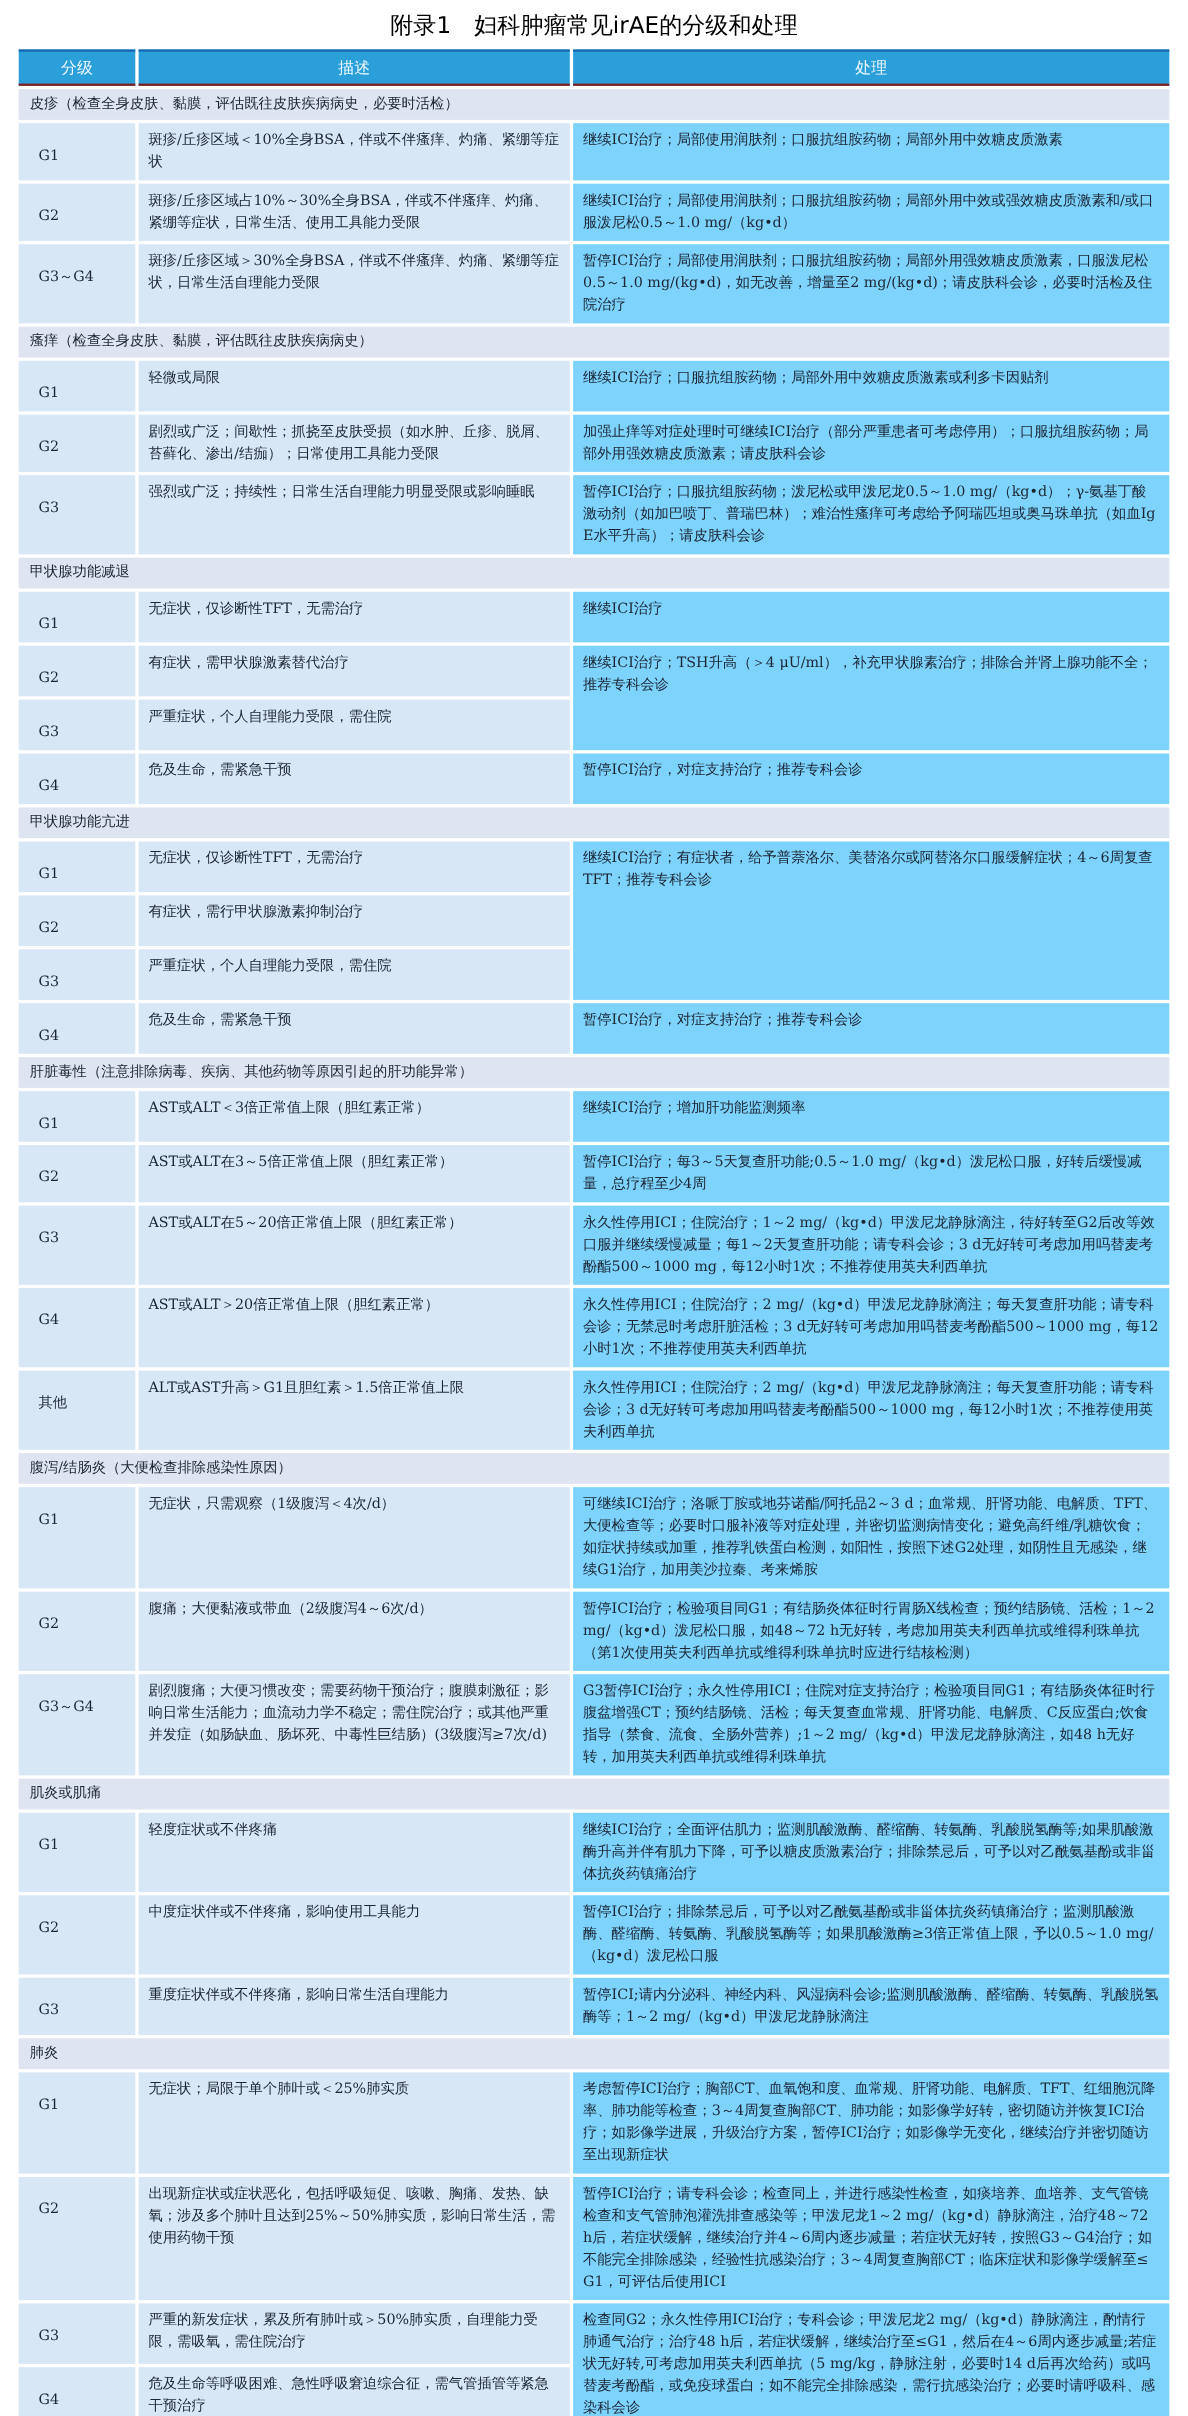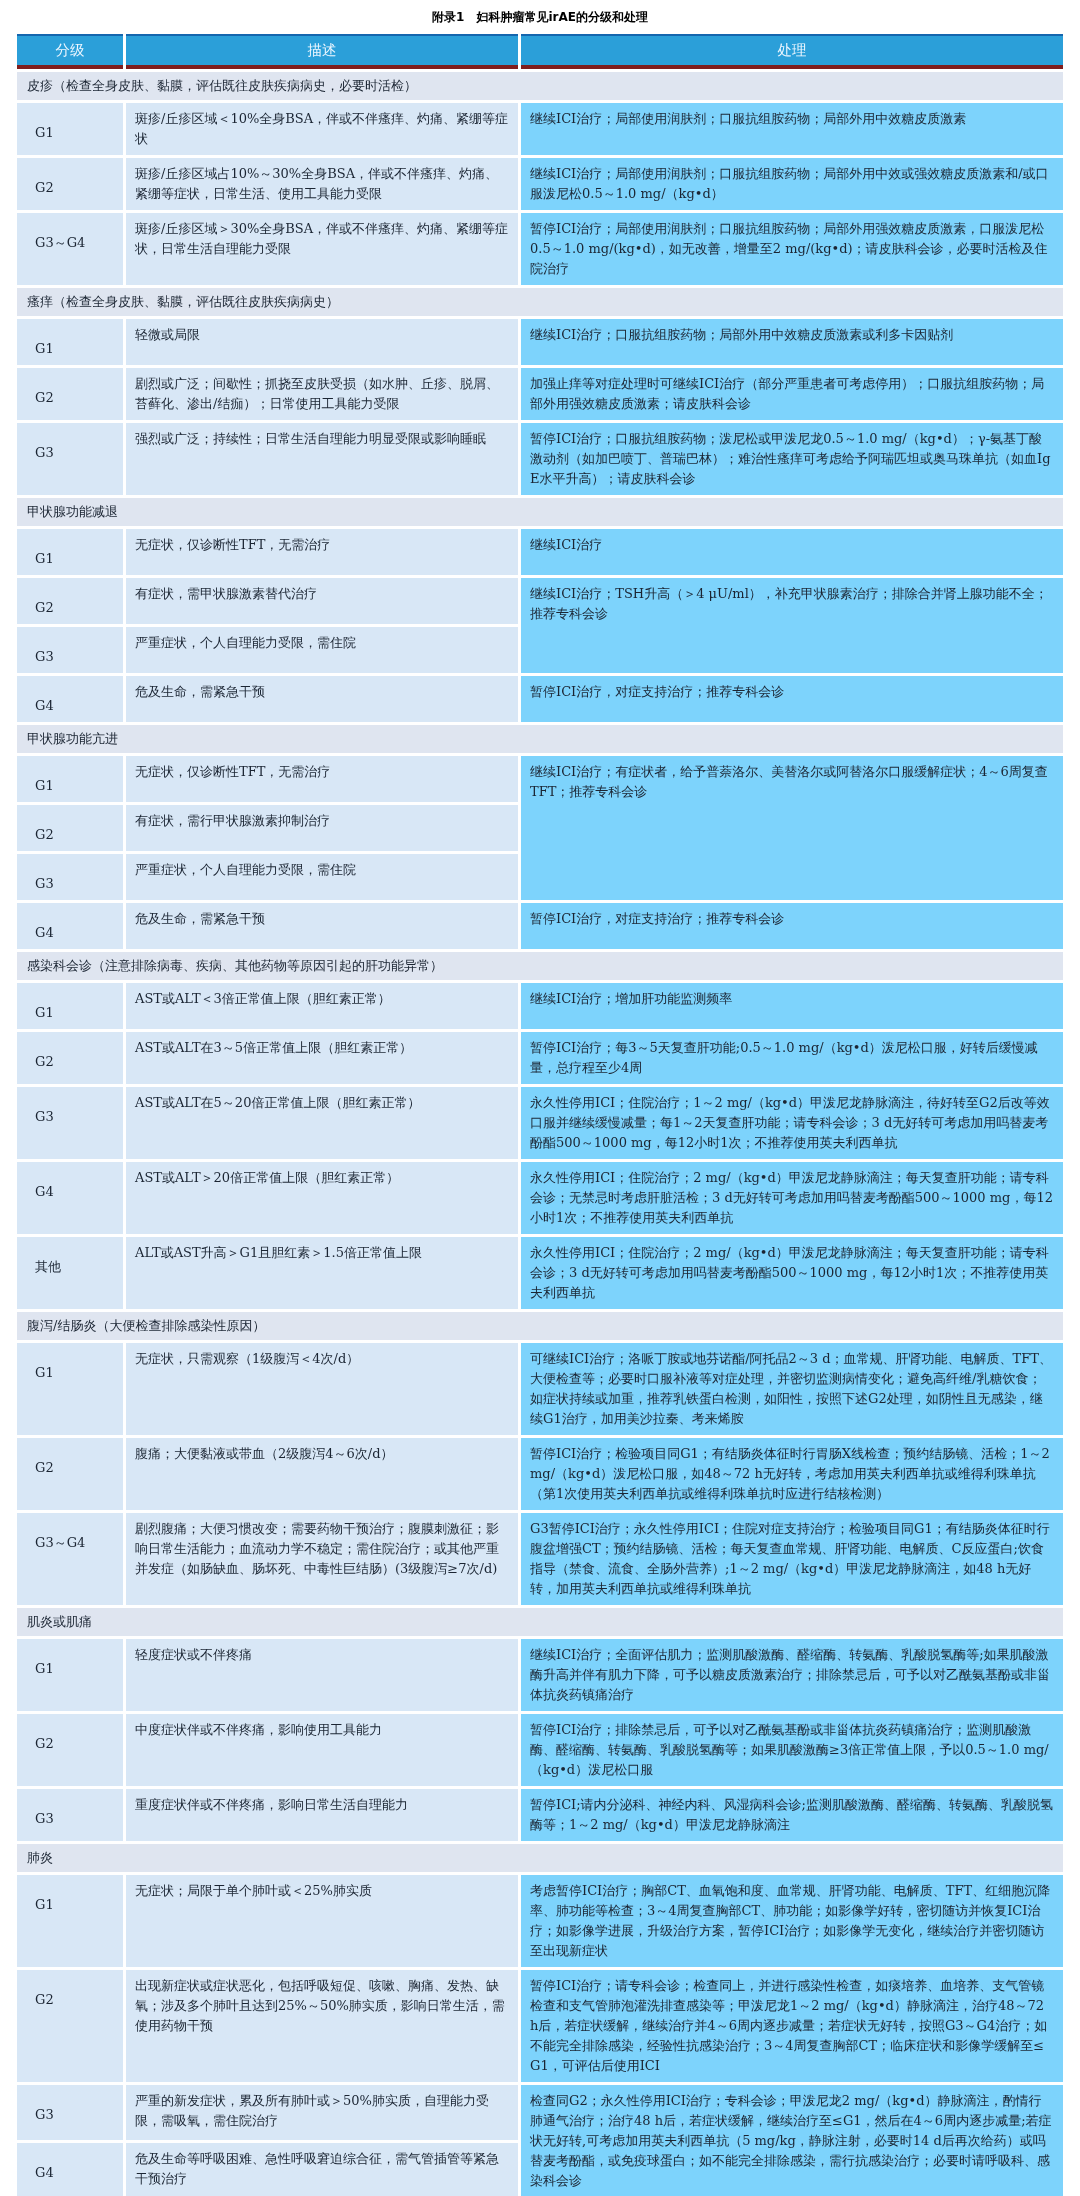--- a/index.html
+++ b/index.html
@@ -1,32 +1,32 @@
 <!DOCTYPE html>
 <html><head>
 <meta charset="utf-8">
 <style>
   html,body{margin:0;padding:0;background:#ffffff;}
   body{width:1080px;font-family:"DejaVu Serif","Liberation Serif",serif;color:#1b2533;}
   .title{
     font-family:"DejaVu Sans","Liberation Sans",sans-serif;
-    font-weight:bold;font-size:12px;text-align:center;
+    font-weight:normal;font-size:21px;text-align:center;
     padding:9px 0 5px;color:#000;
   }
   table{
     border-collapse:separate;border-spacing:3px;
     width:1052px;margin:0 auto;table-layout:fixed;
   }
   col.c-grade{width:106px;}
   col.c-desc{width:392px;}
   col.c-mgmt{width:542px;}
   th{
     background:#2b9fd9;color:#eef7ff;font-weight:normal;
     font-size:14.5px;padding:5px 4px;text-align:center;
-    border-top:2px solid #1566ae;border-bottom:4px solid #7f1d1d;
+    border-top:2px solid #1566ae;border-bottom:2px solid #7f1d1d;
   }
   td{font-size:13px;line-height:20px;vertical-align:top;word-break:break-all;}
   tr.section-row td{background:#dfe5f0;padding:4px 10px;}
   td.grade{background:#d8e7f6;padding:20px 4px 6px 18px;}
   td.desc{background:#d8e7f6;padding:6px 9px;}
   td.mgmt{background:#7dd3fc;padding:6px 9px;}
   .note{
     font-size:13px;line-height:21px;color:#111;
     margin:9px 22px 14px;text-indent:2.4em;word-break:break-all;text-align:right;
   }
@@ -123,21 +123,21 @@
       <tr>
         <td class="grade">G3</td>
         <td class="desc">严重症状，个人自理能力受限，需住院</td>
       </tr>
       <tr>
         <td class="grade">G4</td>
         <td class="desc">危及生命，需紧急干预</td>
         <td class="mgmt">暂停ICI治疗，对症支持治疗；推荐专科会诊</td>
       </tr>
       <tr class="section-row">
-        <td colspan="3">感染科会诊（注意排除病毒、疾病、其他药物等原因引起的肝功能异常）</td>
+        <td colspan="3">肝脏毒性（注意排除病毒、疾病、其他药物等原因引起的肝功能异常）</td>
       </tr>
       <tr>
         <td class="grade">G1</td>
         <td class="desc">AST或ALT＜3倍正常值上限（胆红素正常）</td>
         <td class="mgmt">继续ICI治疗；增加肝功能监测频率</td>
       </tr>
       <tr>
         <td class="grade">G2</td>
         <td class="desc">AST或ALT在3～5倍正常值上限（胆红素正常）</td>
         <td class="mgmt">暂停ICI治疗；每3～5天复查肝功能;0.5～1.0 mg/（kg•d）泼尼松口服，好转后缓慢减量，总疗程至少4周</td>

